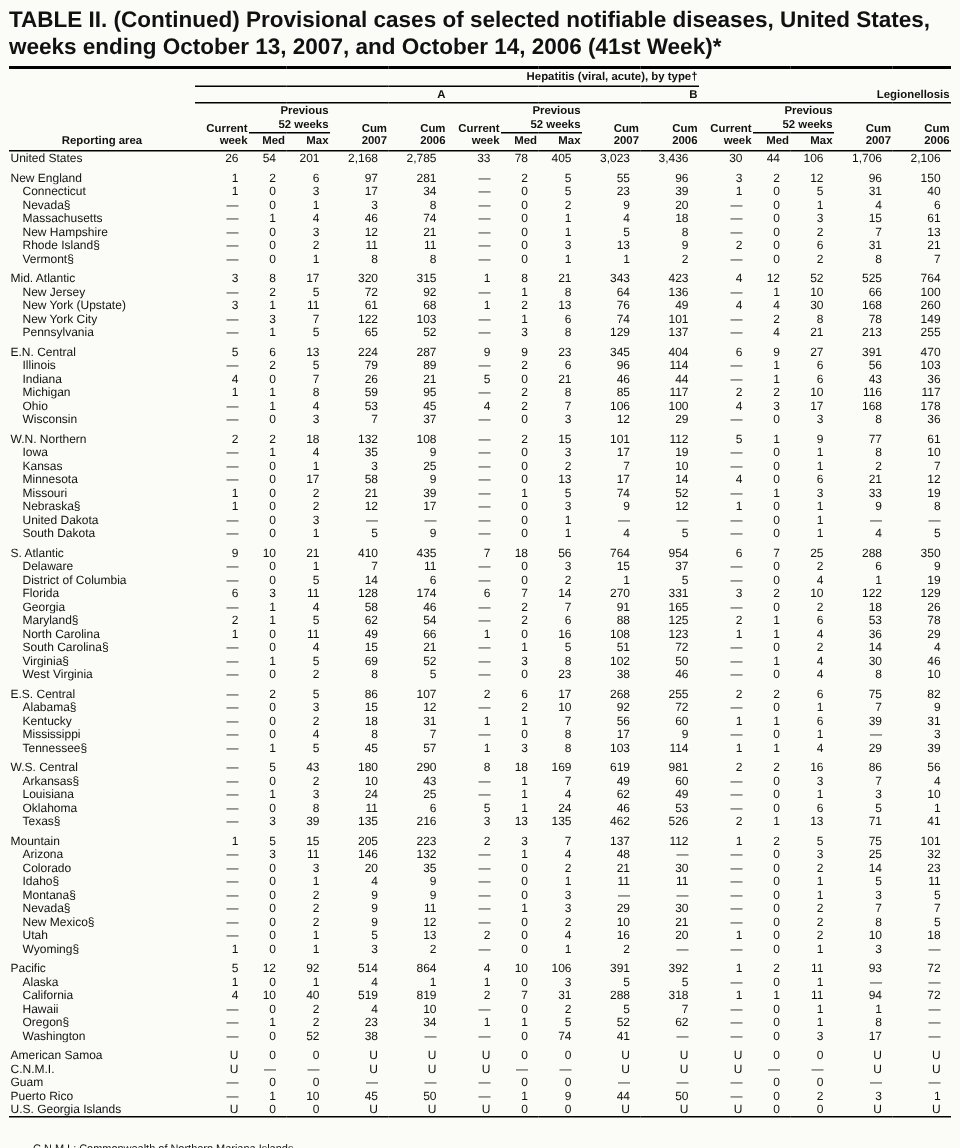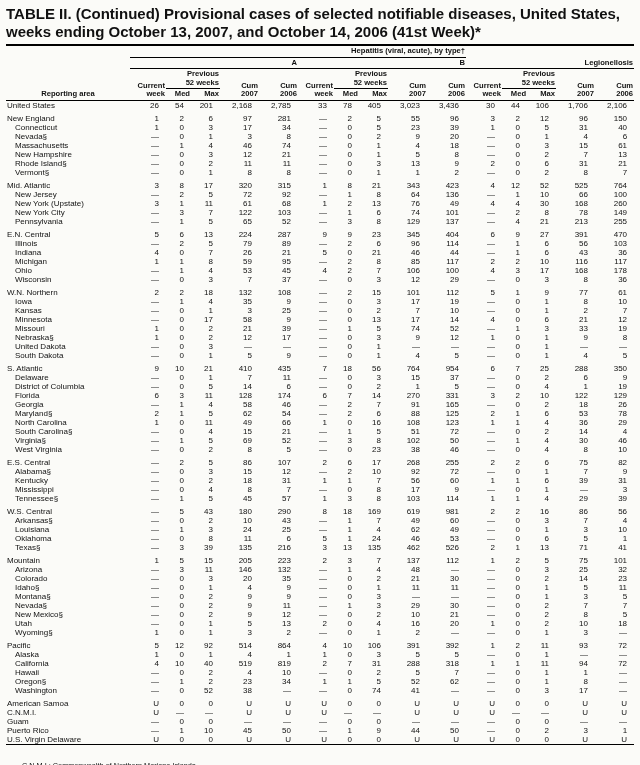--- a/index.html
+++ b/index.html
@@ -1284,21 +1284,21 @@
         <td class="num">9</td>
         <td class="num">44</td>
         <td class="num">50</td>
         <td class="num">—</td>
         <td class="num">0</td>
         <td class="num">2</td>
         <td class="num">3</td>
         <td class="num">1</td>
       </tr>
       <tr>
-        <td class="area">U.S. Virgin Delaware</td>
+        <td class="area">U.S. Georgia Islands</td>
         <td class="num">U</td>
         <td class="num">0</td>
         <td class="num">0</td>
         <td class="num">U</td>
         <td class="num">U</td>
         <td class="num">U</td>
         <td class="num">0</td>
         <td class="num">0</td>
         <td class="num">U</td>
         <td class="num">U</td>

